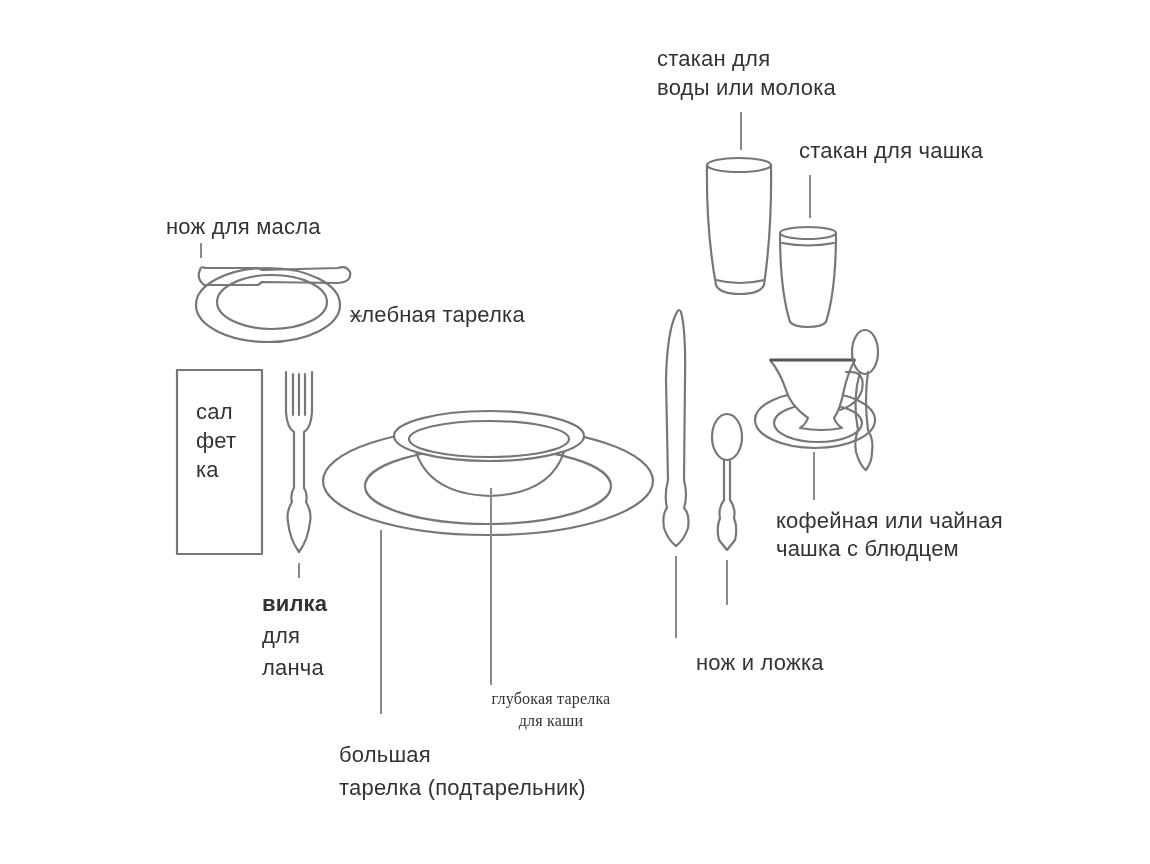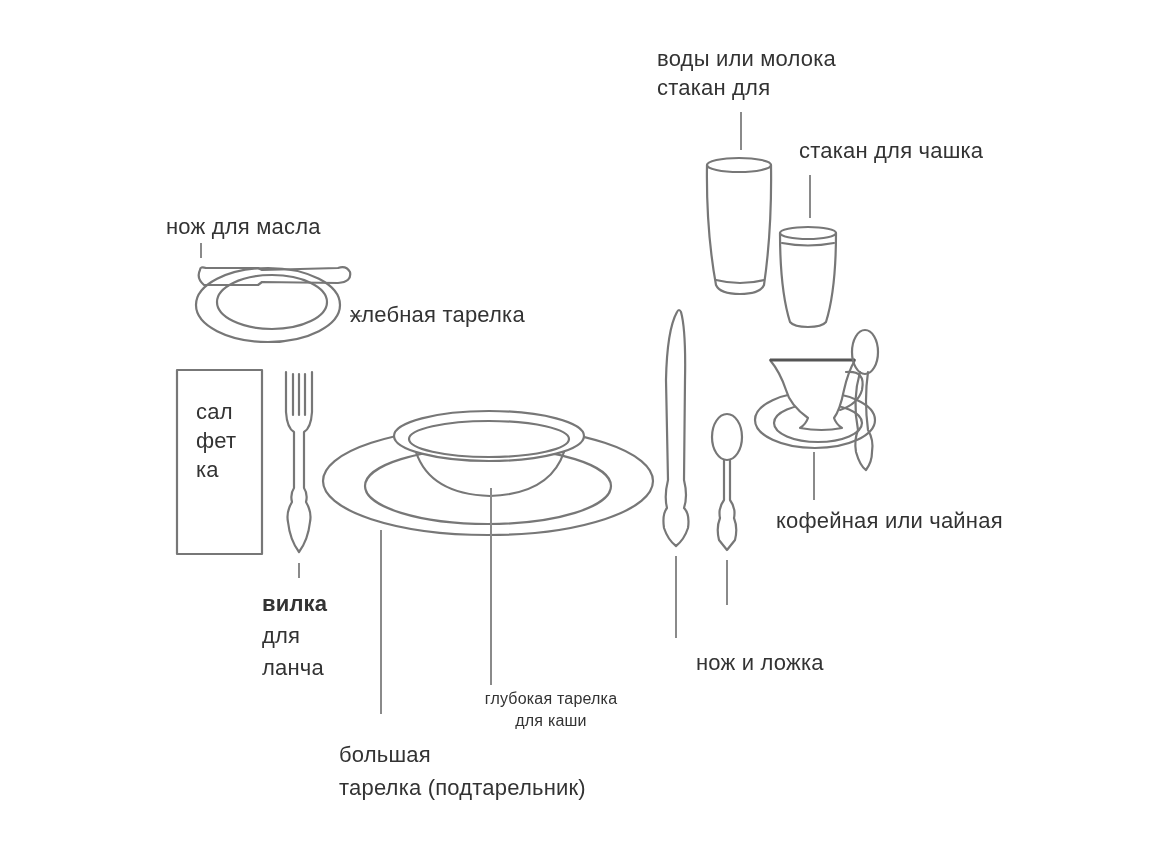--- a/index.html
+++ b/index.html
@@ -1,19 +1,19 @@
 <!DOCTYPE html>
 <html><head>
   <meta charset="utf-8">
   <style>
     html, body { margin: 0; padding: 0; background: #ffffff; }
     body { width: 1150px; height: 864px; position: relative; overflow: hidden; font-family: "Liberation Sans", sans-serif; color: #333333; }
     svg.art { position: absolute; left: 0; top: 0; width: 1150px; height: 864px; }
     .lbl { position: absolute; font-size: 22px; line-height: 29px; color: #333333; white-space: nowrap; letter-spacing: 0.2px; }
-    .lbl.small { font-size: 16px; line-height: 22px; }
+    .lbl.small { font-size: 16px; line-height: 22px; font-family: Liberation Serif, serif; }
     .stroke { fill: none; stroke: #777777; stroke-width: 2.2; stroke-linejoin: round; stroke-linecap: round; }
     .leader { stroke: #8a8a8a; stroke-width: 2; }
   </style>
 </head>
 <body>
 
 <svg class="art" viewBox="0 0 1150 864" xmlns="http://www.w3.org/2000/svg">
 
   <g>
     <ellipse class="stroke" cx="268" cy="305" rx="72" ry="37"></ellipse>
@@ -108,21 +108,22 @@
 </div>
 
 <div style="position:absolute; left:458px; top:688px; width:186px; text-align:center;">
   <div class="lbl small" style="position:relative;">глубокая тарелка</div>
   <div class="lbl small" style="position:relative;">для каши</div>
 </div>
 
 <div class="lbl" style="left:696px; top:648px;text-align:center;">нож и ложка</div>
 
 <div style="position:absolute; left:657px; top:44px;">
+  <div class="lbl" style="position:relative; line-height:29px;">стакан для</div>
   <div class="lbl" style="position:relative; line-height:29px;">воды или молока</div>
-  <div class="lbl" style="position:relative; line-height:29px;">стакан для</div>
 </div>
 
 <div class="lbl" style="left:799px; top:136px;">стакан для чашка</div>
 
 <div style="position:absolute; left:776px; top:507px;">
   <div class="lbl" style="position:relative; line-height:28px;">кофейная или чайная</div>
+  <div class="lbl" style="position:relative; line-height:28px;">чашка с блюдцем</div>
 </div>
 
 </body></html>

